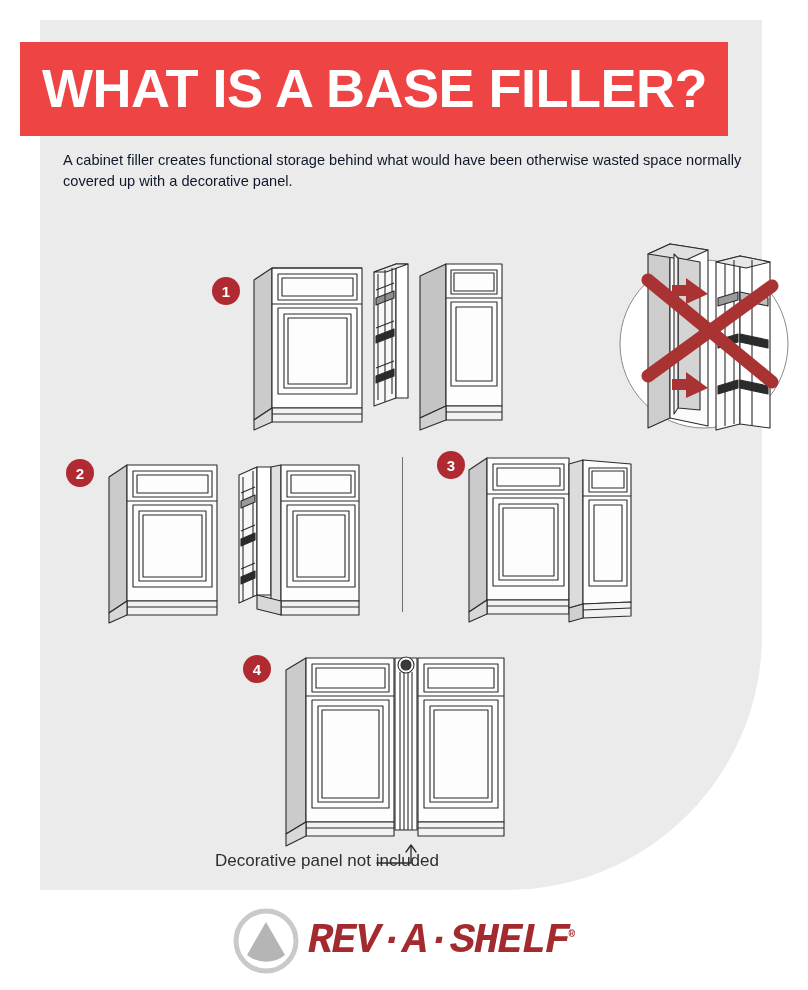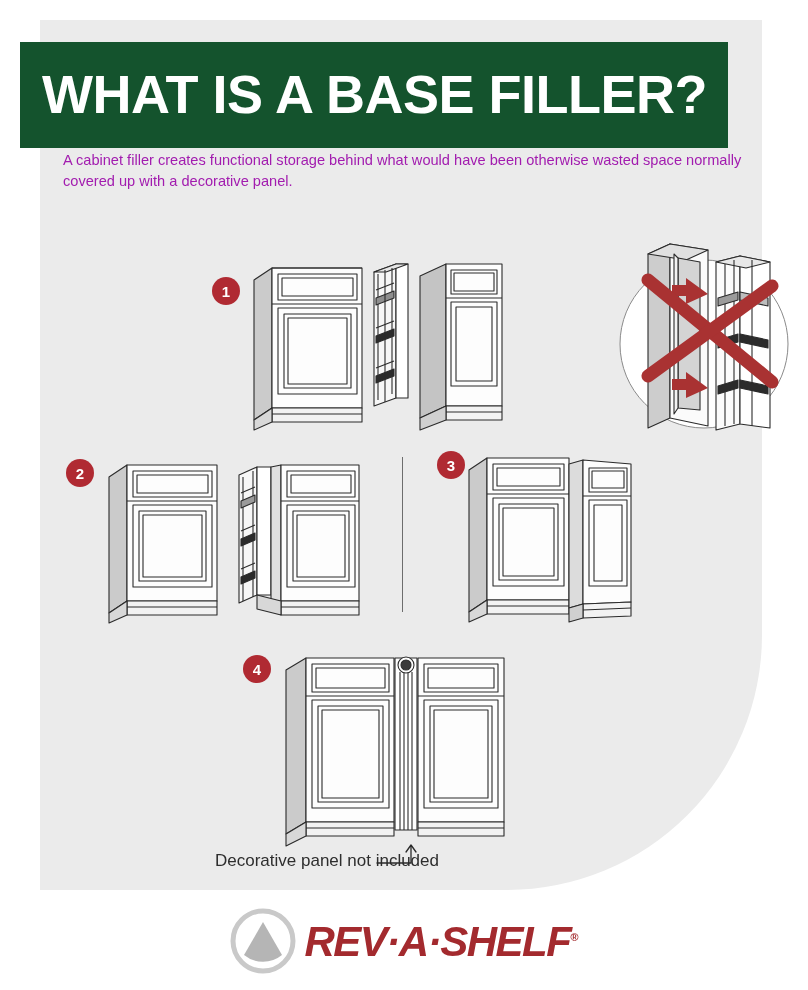--- a/index.html
+++ b/index.html
@@ -33,22 +33,22 @@
     background: #ebebeb;
     border-bottom-right-radius: 255px;
   }
 
   
   .title-banner {
     position: absolute;
     left: 20px;
     top: 42px;
     width: 708px;
-    height: 106px;
-    background: #14532d;
+    height: 94px;
+    background: #ef4444;
   }
   .title-banner .title-text {
     position: absolute;
     left: 22px;
     top: 50%;
     transform: translateY(-52%);
     color: #ffffff;
     font-family: "Liberation Sans", sans-serif;
     font-weight: bold;
     font-size: 54px;
@@ -56,21 +56,21 @@
     white-space: nowrap;
     line-height: 1;
   }
 
   
   .body-copy {
     position: absolute;
     left: 63px;
     top: 150px;
     width: 690px;
-    color: #a21caf;
+    color: #0f172a;
     font-family: "Liberation Sans", sans-serif;
     font-size: 14.6px;
     line-height: 1.45;
   }
   .body-copy p { margin: 0 0 17px 0; }
   .body-copy b { font-weight: bold; }
 
   
   .badge {
     position: absolute;
@@ -137,21 +137,21 @@
   }
   .logo-inner {
     position: relative;
     display: flex;
     align-items: center;
     gap: 9px;
   }
   .logo-mark { width: 66px; height: 66px; flex: none; }
   .logo-text-wrap { position: relative; padding-top: 2px; }
   .logo-word {
-    font-family: Liberation Sans, sans-serif;
+    font-family: Liberation Mono, monospace;
     font-weight: bold;
     font-style: italic;
     font-size: 42px;
     color: #a32a2e;
     letter-spacing: -1.5px;
     line-height: 0.95;
     white-space: nowrap;
   }
   .logo-reg {
     font-size: 11px;

